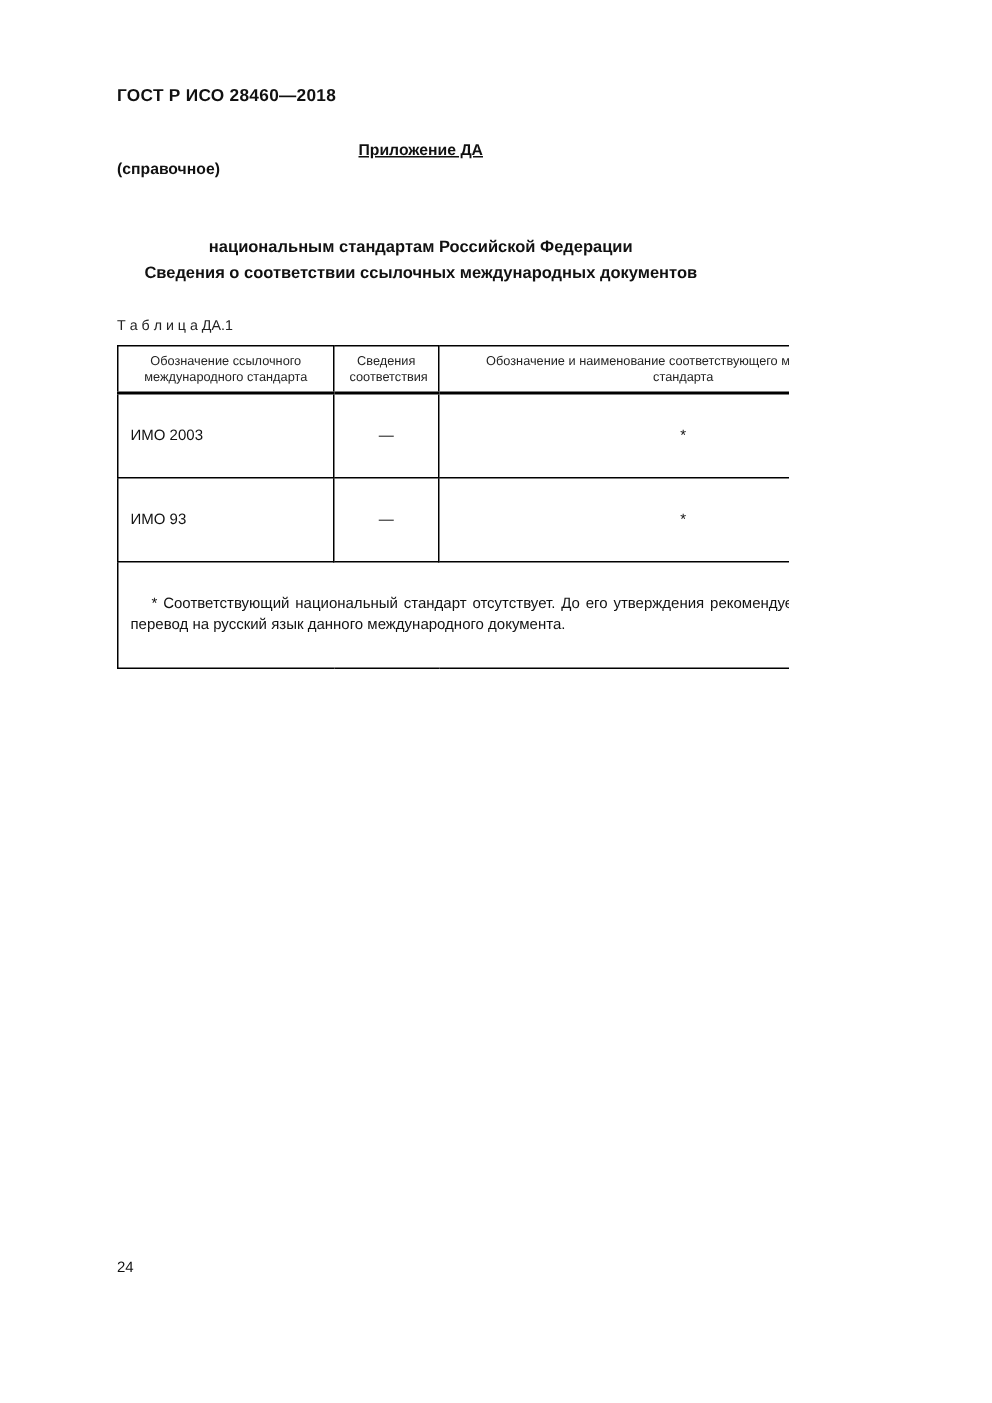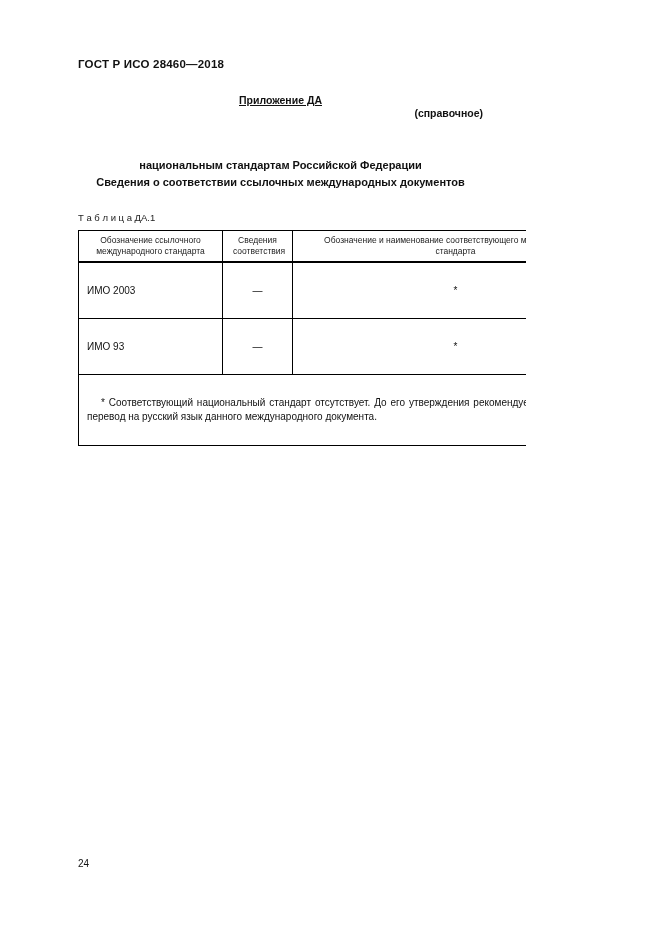--- a/index.html
+++ b/index.html
@@ -27,21 +27,21 @@
   }
   .annex-title {
     margin-top: 24px;
     text-align: center;
     font-size: 10.5px;
     font-weight: bold;
     text-decoration: underline;
   }
   .annex-subtitle {
     margin-top: 1px;
-    text-align: right;
+    text-align: left;
     font-size: 10.5px;
     font-weight: bold;
   }
   .section-title {
     margin-top: 38px;
     text-align: center;
     font-size: 11px;
     font-weight: bold;
     line-height: 1.5;
   }
@@ -93,21 +93,21 @@
     padding: 6px 9px 9px 9px;
     height: auto;
   }
   .footnote-text {
     text-indent: 14px;
     margin: 0;
   }
   .page-number {
     position: absolute;
     left: 78px;
-    top: 858px;
+    top: 840px;
     font-size: 10px;
     color: #111;
   }
 </style>
 </head>
 <body>
 
 <div class="page">
   <div class="content">
 

